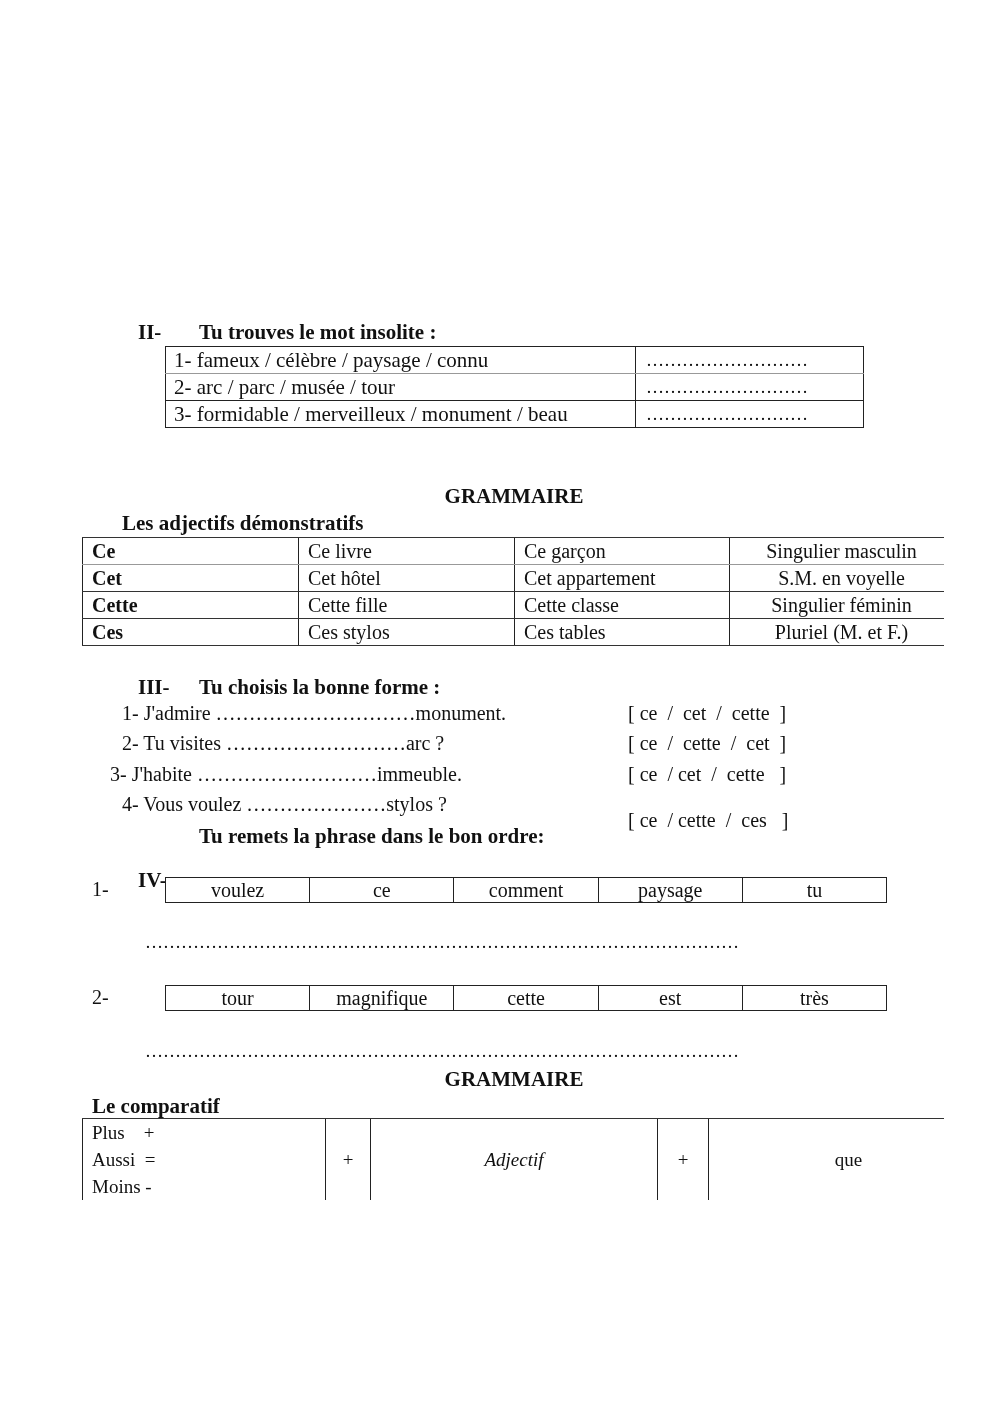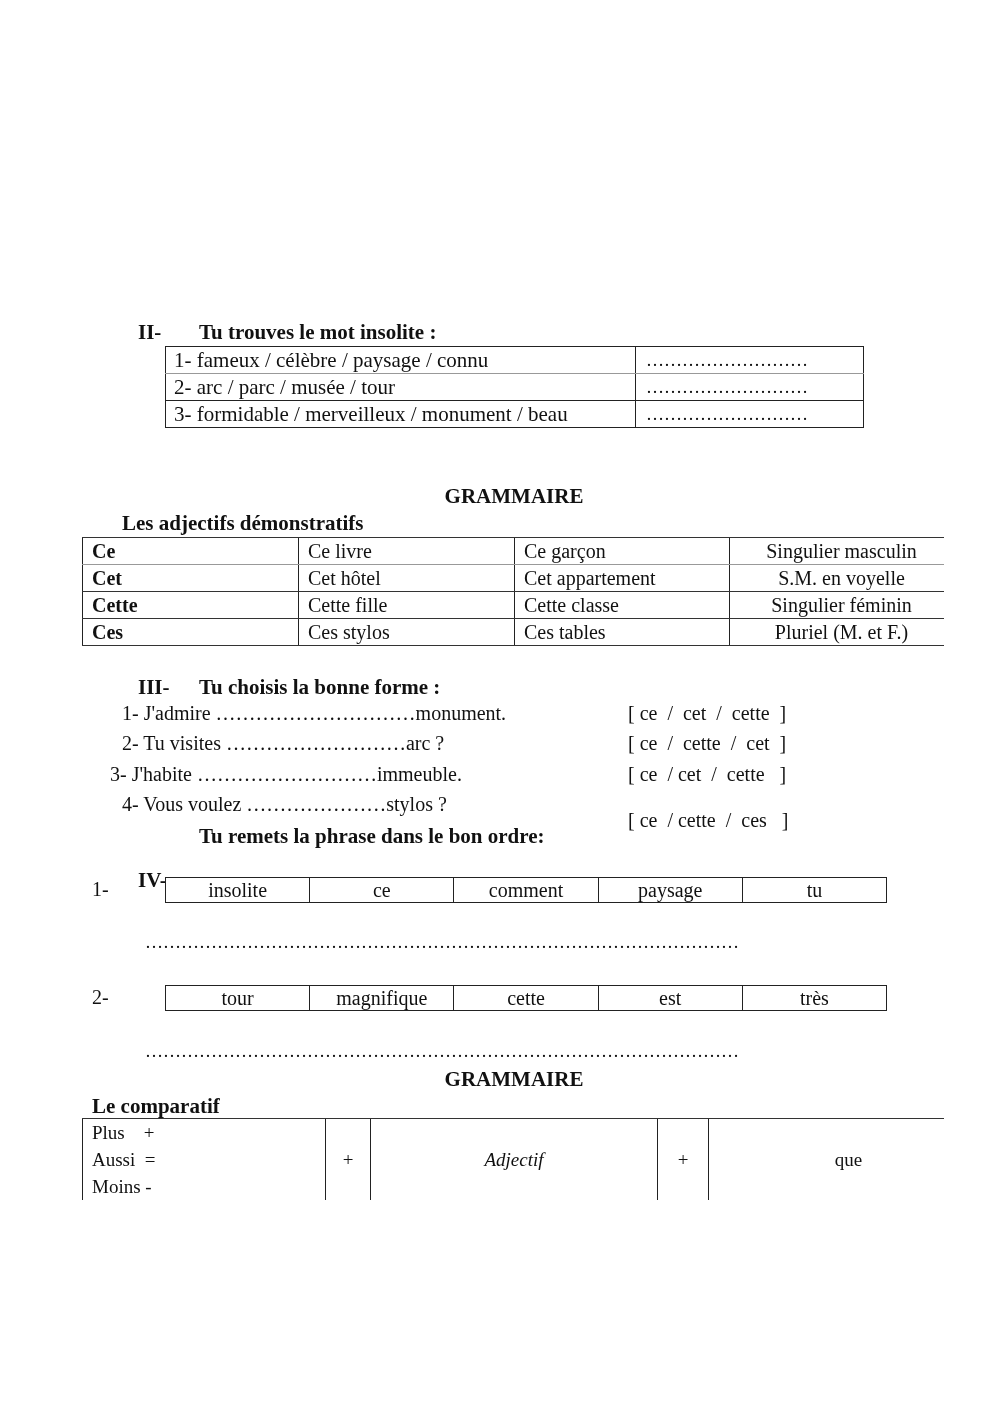--- a/index.html
+++ b/index.html
@@ -117,21 +117,21 @@
 <div class="abs ex3-line" style="left:628px; top:763px; white-space:pre;">[ ce  / cet  /  cette   ]</div>
 
 <div class="abs ex3-line" style="left:122px; top:793px;">4- Vous voulez …………………stylos ?</div>
 <div class="abs ex3-line" style="left:628px; top:793px; white-space:pre;margin-top:16px;">[ ce  / cette  /  ces   ]</div>
 
 <div class="abs heading" style="left:138px; top:868px;">IV-</div>
 <div class="abs heading" style="left:199px; top:824px;">Tu remets la phrase dans le bon ordre:</div>
 
 <div class="abs txt" style="left:92px; top:878px;">1-</div>
 <div class="wordrow" style="top:877px;">
-  <div class="w">insolite</div>
+  <div class="w">voulez</div>
   <div class="w">ce</div>
   <div class="w">comment</div>
   <div class="w">paysage</div>
   <div class="w">tu</div>
 </div>
 <div class="abs txt dots" style="left:145px; top:932px; width:742px; font-size:18px;">………………………………………………………………………………………</div>
 
 <div class="abs txt" style="left:92px; top:986px;">2-</div>
 <div class="wordrow" style="top:985px;">
   <div class="w">tour</div>

